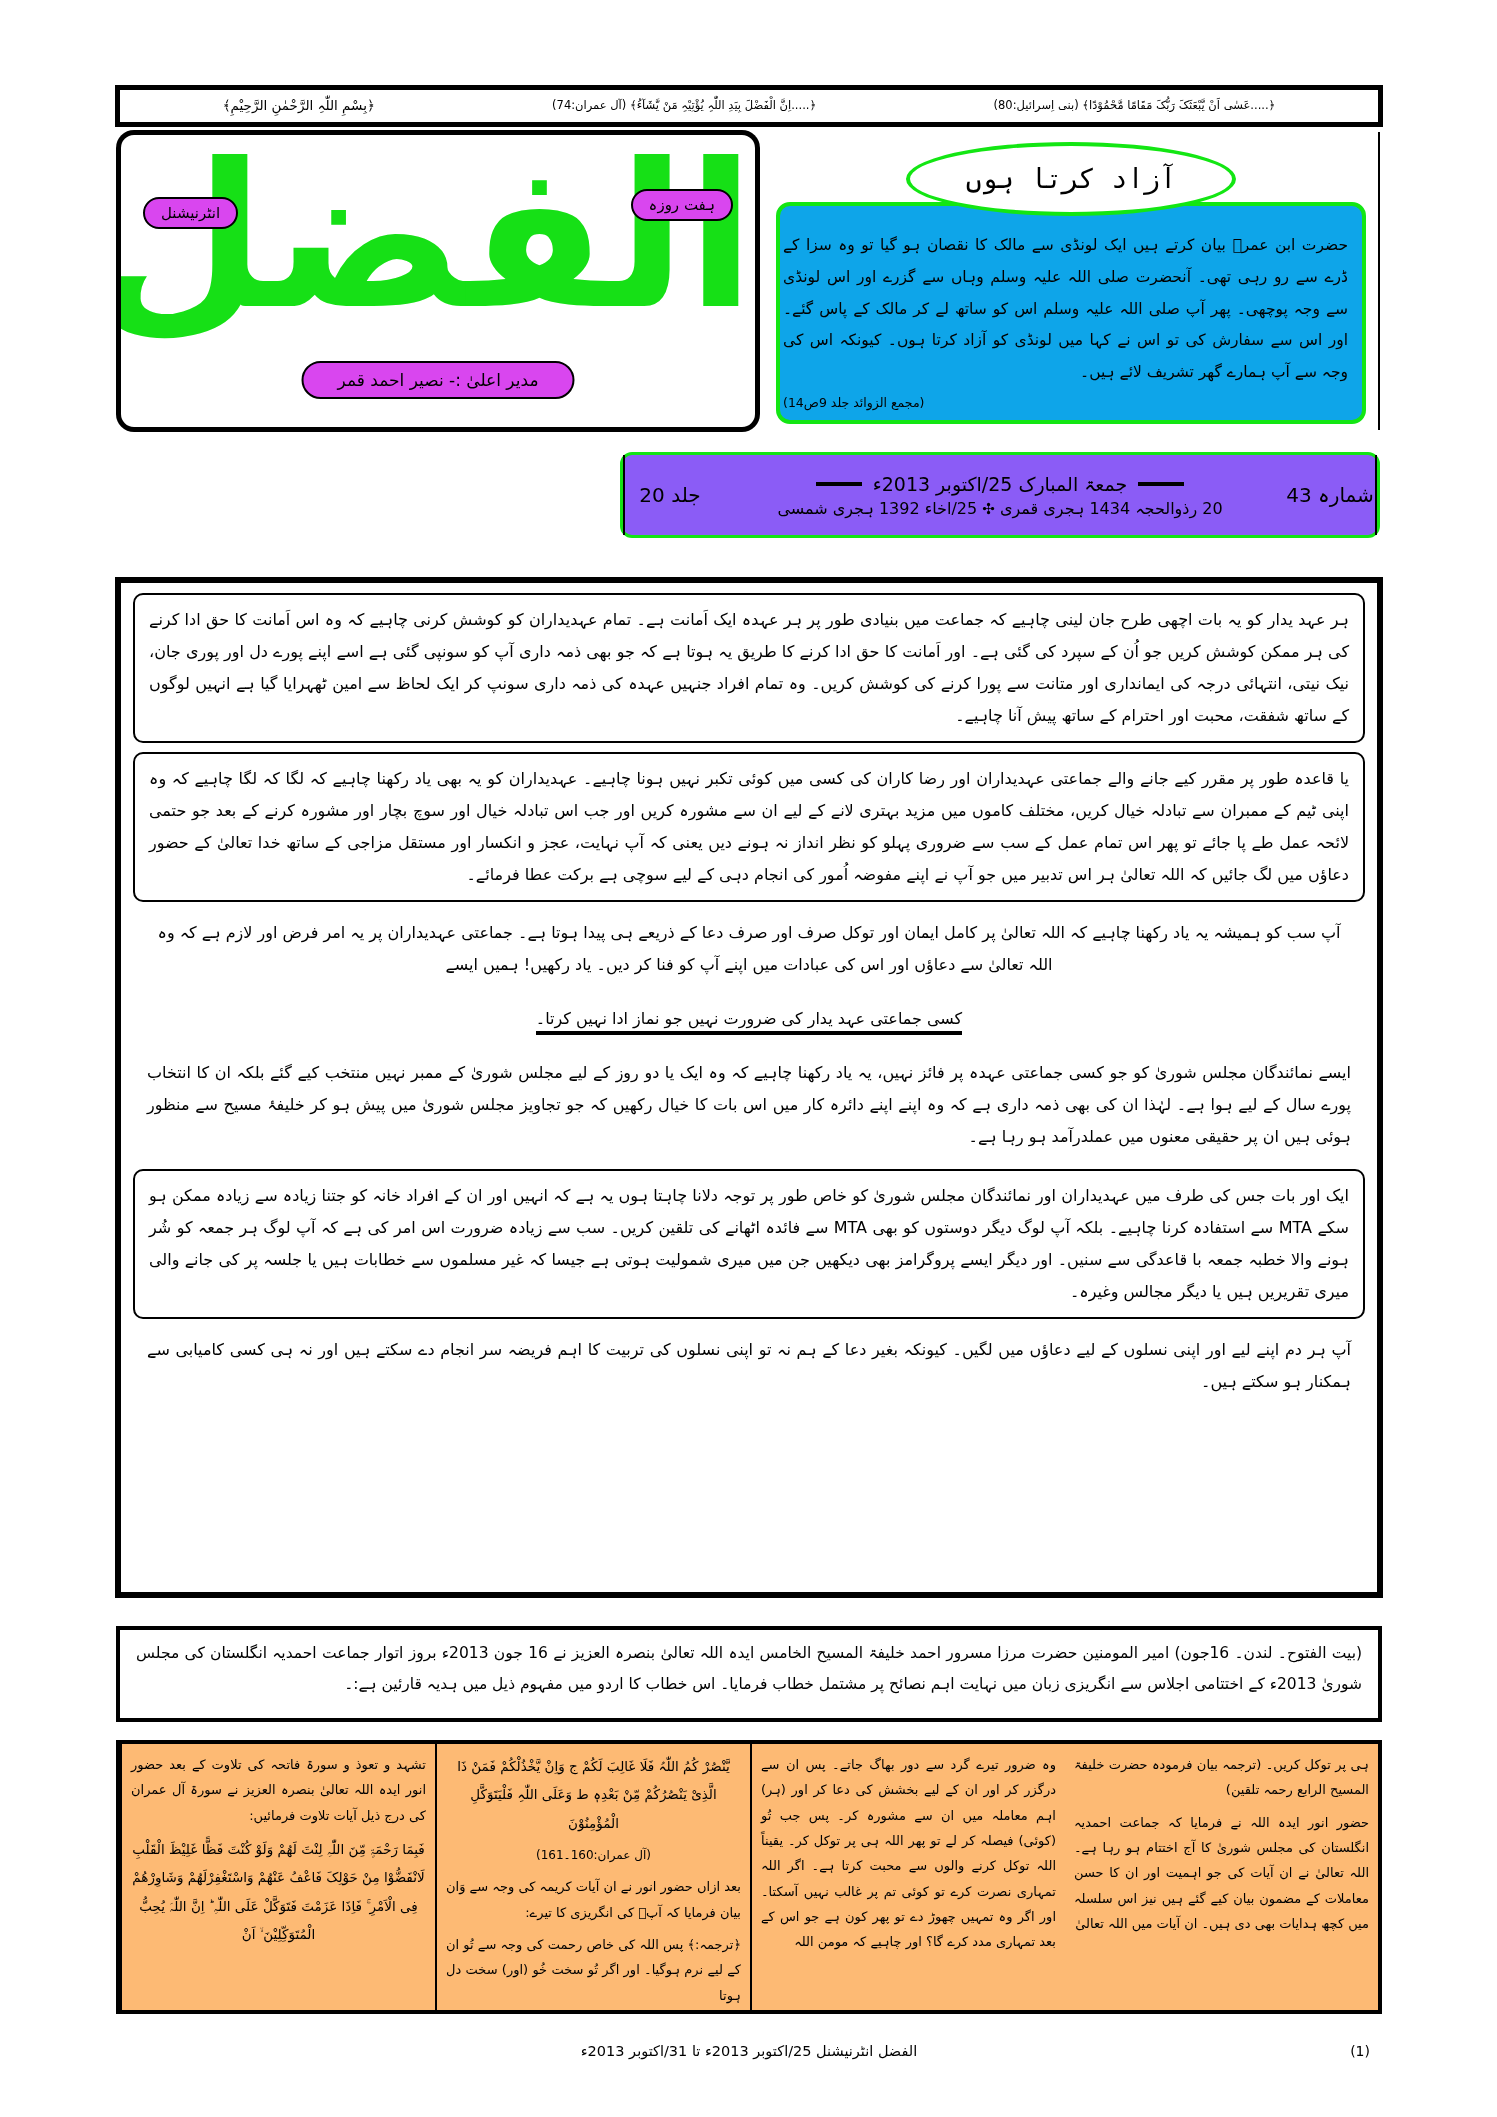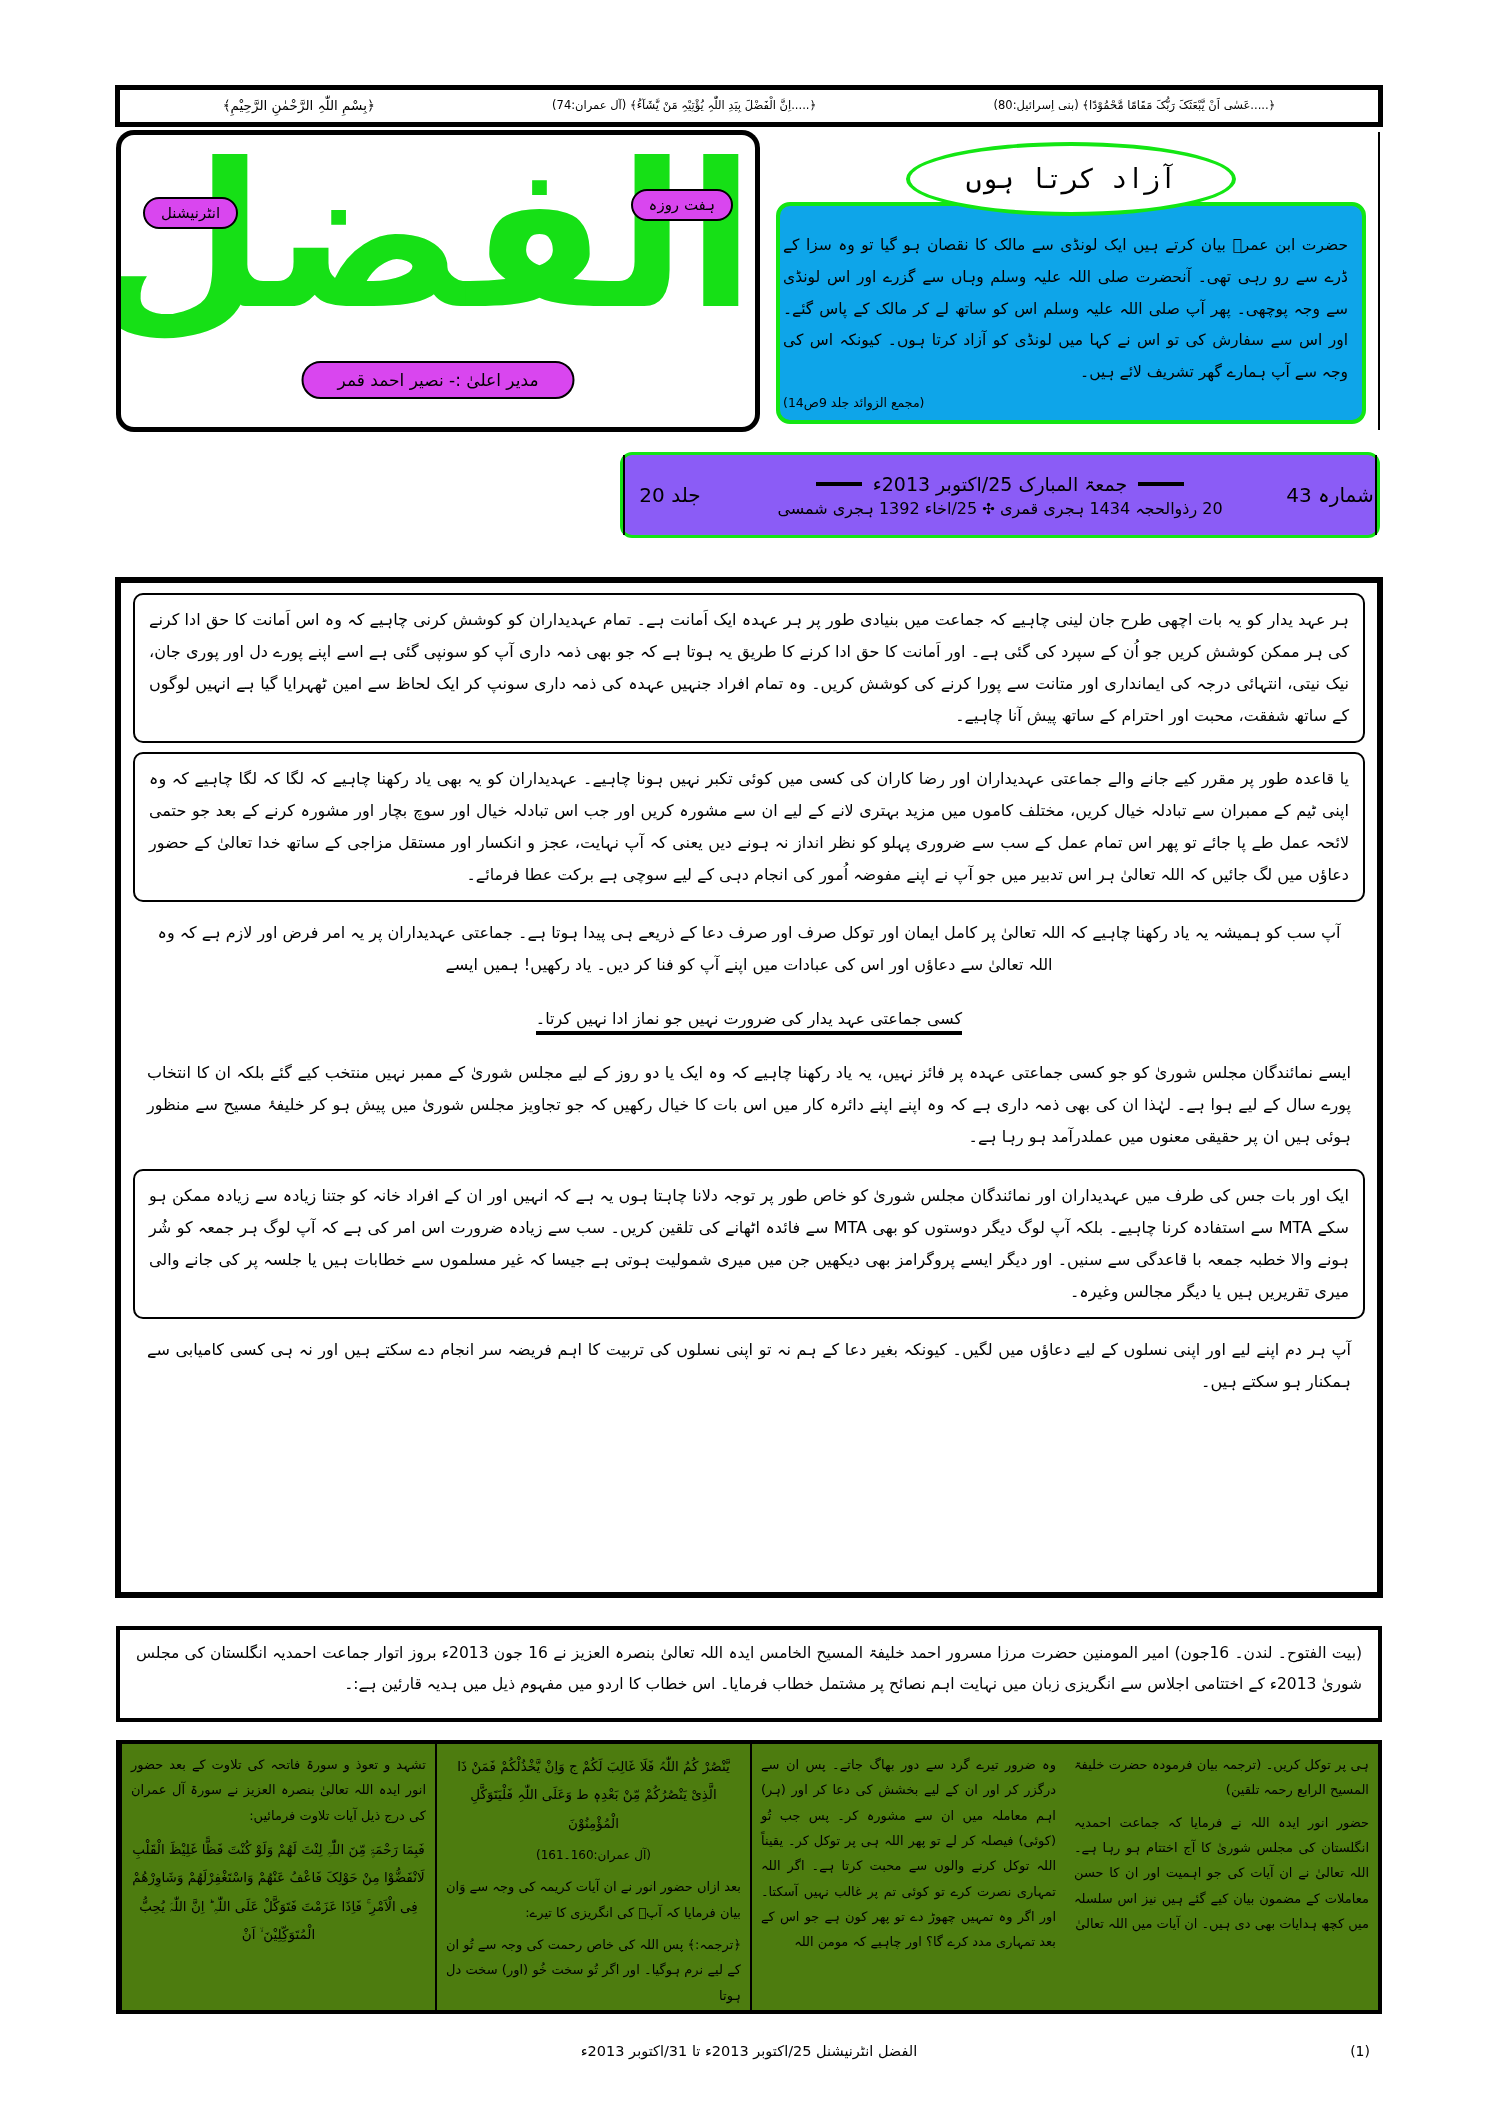--- a/index.html
+++ b/index.html
@@ -236,21 +236,21 @@
     overflow: hidden;
   }
 
   
   .cols-block {
     position: absolute;
     left: 118px; top: 1742px;
     width: 1262px; height: 270px;
     border: 2px solid #000;
     box-shadow: 0 0 0 2px #000;
-    background: #4d7c0f;
+    background: #fdba74;
     display: flex;
     flex-direction: row-reverse;
     overflow: hidden;
   }
   .col {
     flex: 1;
     padding: 8px 9px;
     direction: rtl;
     text-align: justify;
     font-size: 13px;

